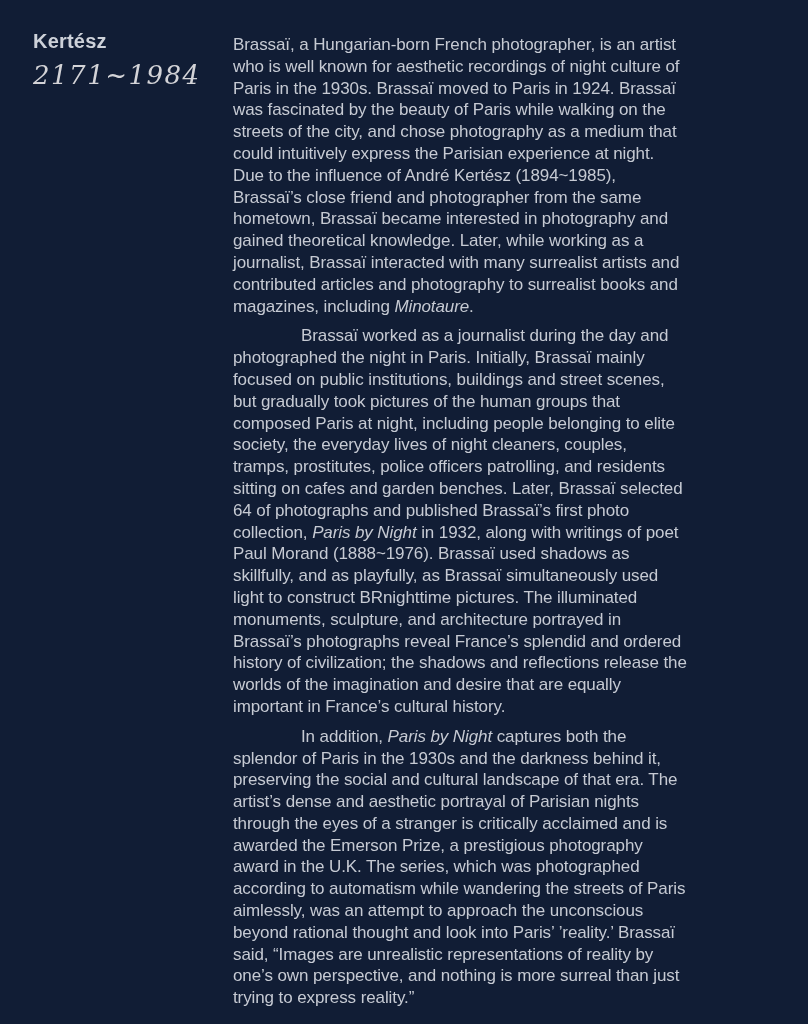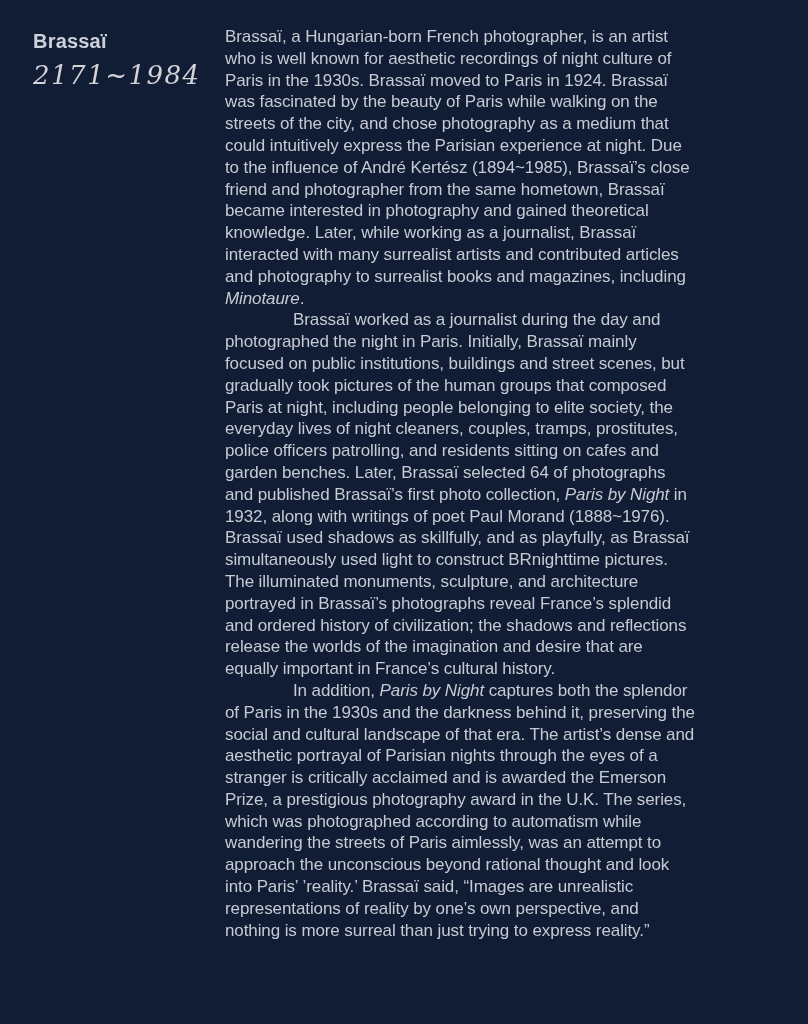--- a/index.html
+++ b/index.html
@@ -40,35 +40,35 @@
     position: absolute;
     left: 225px;
     top: 26px;
     width: 470px;
     color: #C6CAD3;
     font-size: 17px;
     line-height: 21.8px;
     letter-spacing: -0.1px;
   }
   .para {
-    margin: 0;
+    margin: 8px;
   }
   .para.indent {
     text-indent: 68px;
   }
   .italic {
     font-style: italic;
   }
 </style>
 </head>
 <body>
 
 <div class="page">
   <aside class="sidebar">
-    <h1 class="artist-name">Brassaï</h1>
+    <h1 class="artist-name">Kertész</h1>
     <div class="life-dates">2171~1984</div>
   </aside>
   <main class="article" id="article">
       <p class="para"><span>Brassaï, a Hungarian-born French photographer, is an artist who is well known for aesthetic recordings of night culture of Paris in the 1930s. Brassaï moved to Paris in 1924. Brassaï was fascinated by the beauty of Paris while walking on the streets of the city, and chose photography as a medium that could intuitively express the Parisian experience at night. Due to the influence of André Kertész (1894~1985), Brassaï’s close friend and photographer from the same hometown, Brassaï became interested in photography and gained theoretical knowledge. Later, while working as a journalist, Brassaï interacted with many surrealist artists and contributed articles and photography to surrealist books and magazines, including </span><span class="italic">Minotaure</span><span>.</span></p>
       <p class="para indent"><span>Brassaï worked as a journalist during the day and photographed the night in Paris. Initially, Brassaï mainly focused on public institutions, buildings and street scenes, but gradually took pictures of the human groups that composed Paris at night, including people belonging to elite society, the everyday lives of night cleaners, couples, tramps, prostitutes, police officers patrolling, and residents sitting on cafes and garden benches. Later, Brassaï selected 64 of photographs and published Brassaï’s first photo collection, </span><span class="italic">Paris by Night</span><span> in 1932, along with writings of poet Paul Morand (1888~1976). Brassaï used shadows as skillfully, and as playfully, as Brassaï simultaneously used light to construct BRnighttime pictures. The illuminated monuments, sculpture, and architecture portrayed in Brassaï’s photographs reveal France’s splendid and ordered history of civilization; the shadows and reflections release the worlds of the imagination and desire that are equally important in France’s cultural history.</span></p>
       <p class="para indent"><span>In addition, </span><span class="italic">Paris by Night</span><span> captures both the splendor of Paris in the 1930s and the darkness behind it, preserving the social and cultural landscape of that era. The artist’s dense and aesthetic portrayal of Parisian nights through the eyes of a stranger is critically acclaimed and is awarded the Emerson Prize, a prestigious photography award in the U.K. The series, which was photographed according to automatism while wandering the streets of Paris aimlessly, was an attempt to approach the unconscious beyond rational thought and look into Paris’ ’reality.’ Brassaï said, “Images are unrealistic representations of reality by one’s own perspective, and nothing is more surreal than just trying to express reality.”</span></p>
     </main>
 </div>
 
 </body></html>

